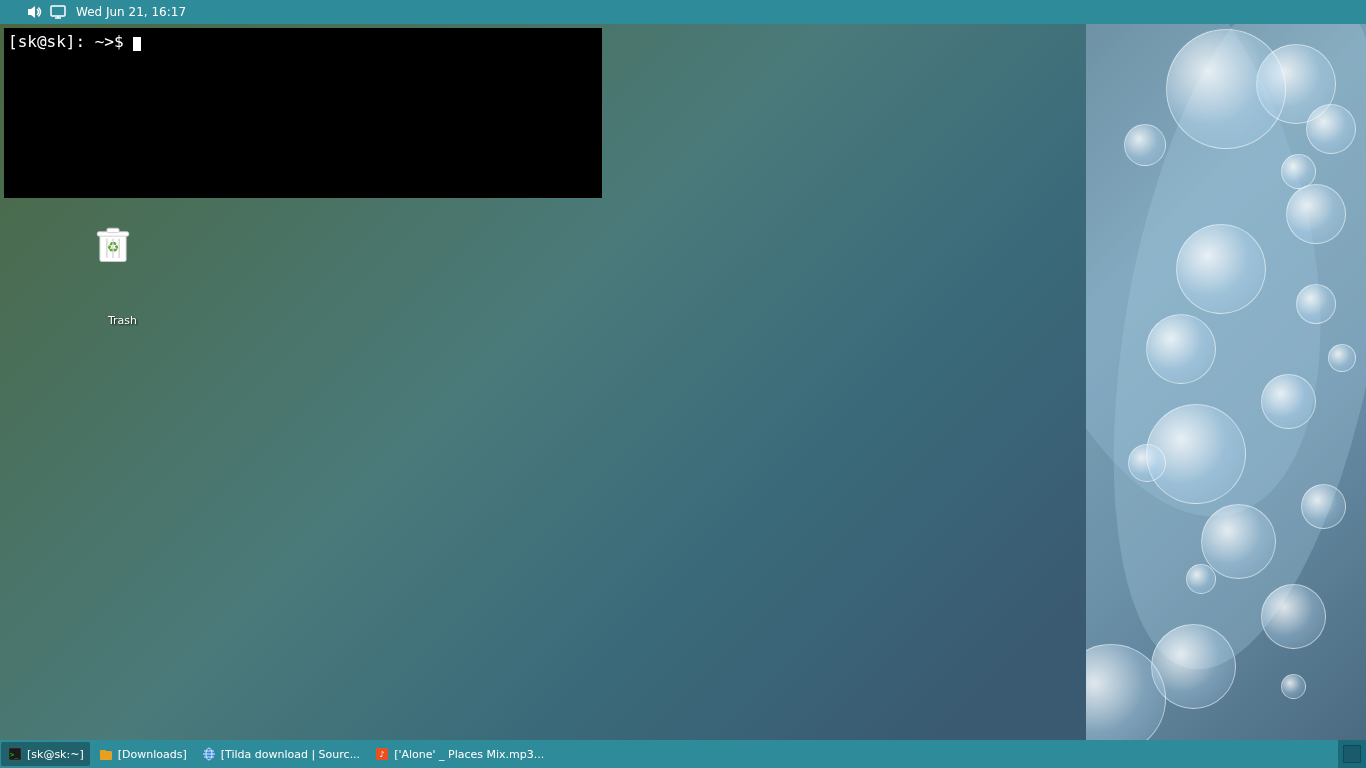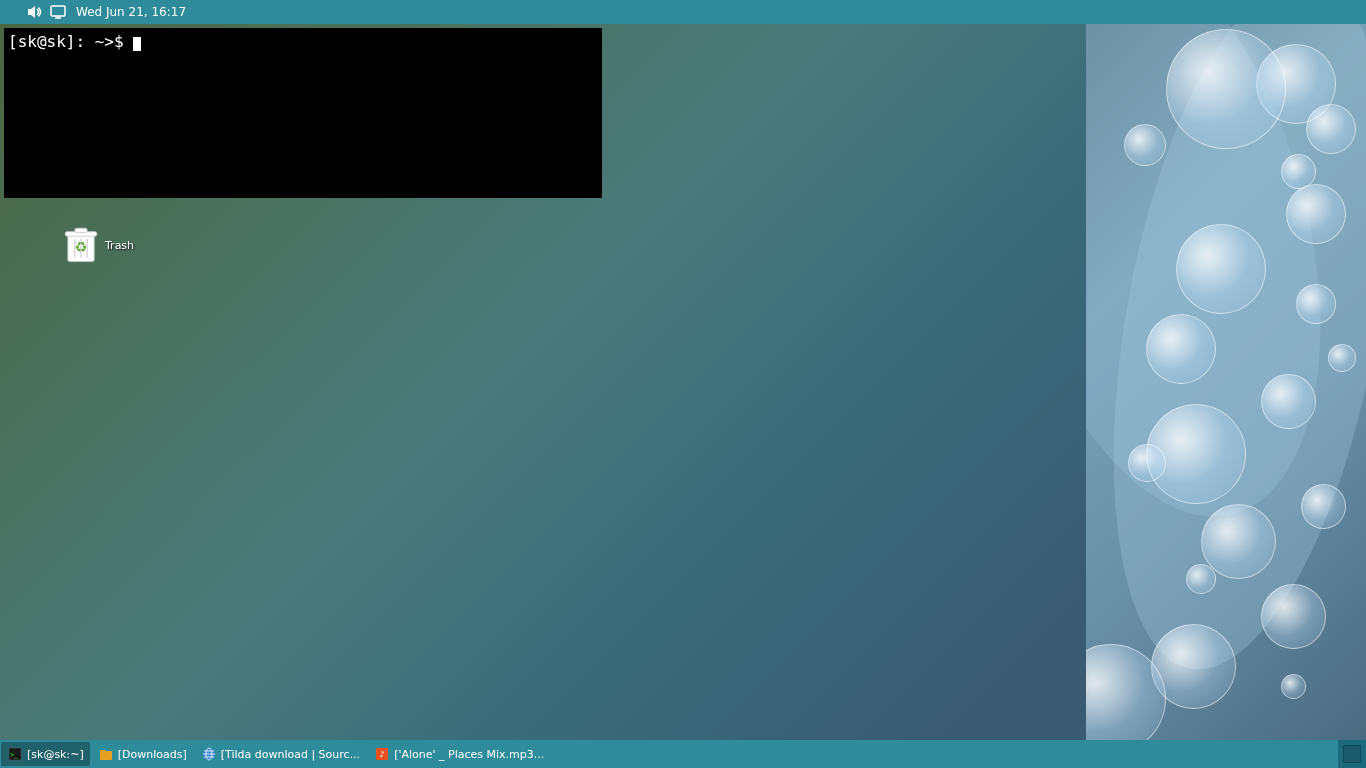--- a/index.html
+++ b/index.html
@@ -137,23 +137,25 @@
     #sks-home-label {
       top: 156px;
       left: 4px;
       font-size: 11px;
       color: #ddd;
     }
 
     .desktop-icon {
       position: absolute;
       display: flex;
-      align-items: center;
+      flex-direction: column;
+      align-items: flex-end;
       cursor: pointer;
       width: 80px;
+      gap: 44px;
     }
 
     .desktop-icon .icon-img {
       width: 48px;
       height: 48px;
       display: flex;
       align-items: center;
       justify-content: center;
     }
 

